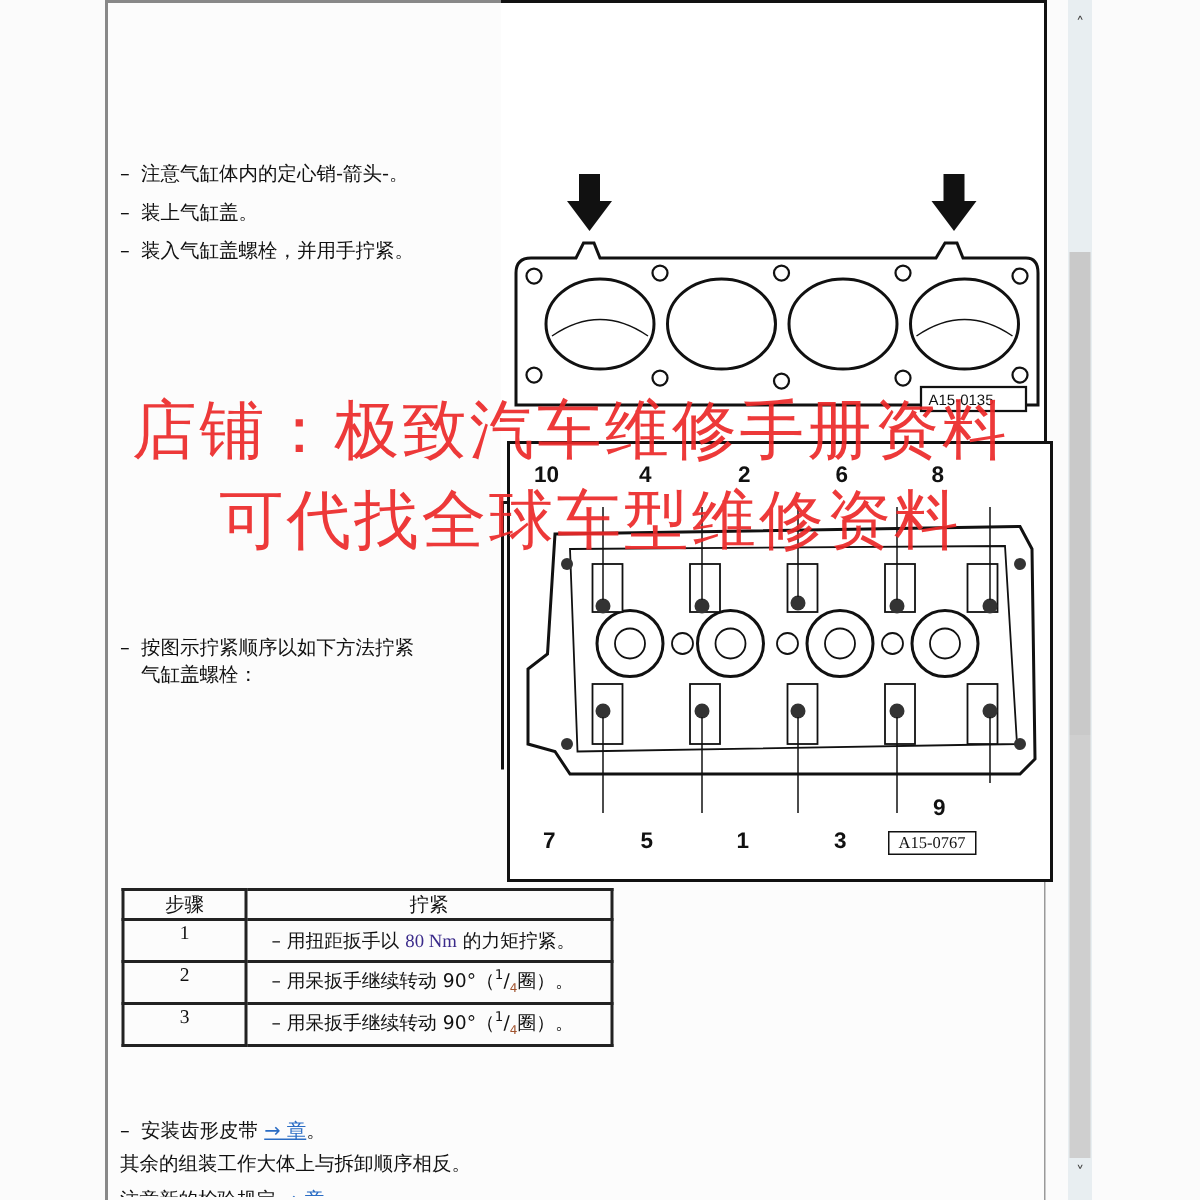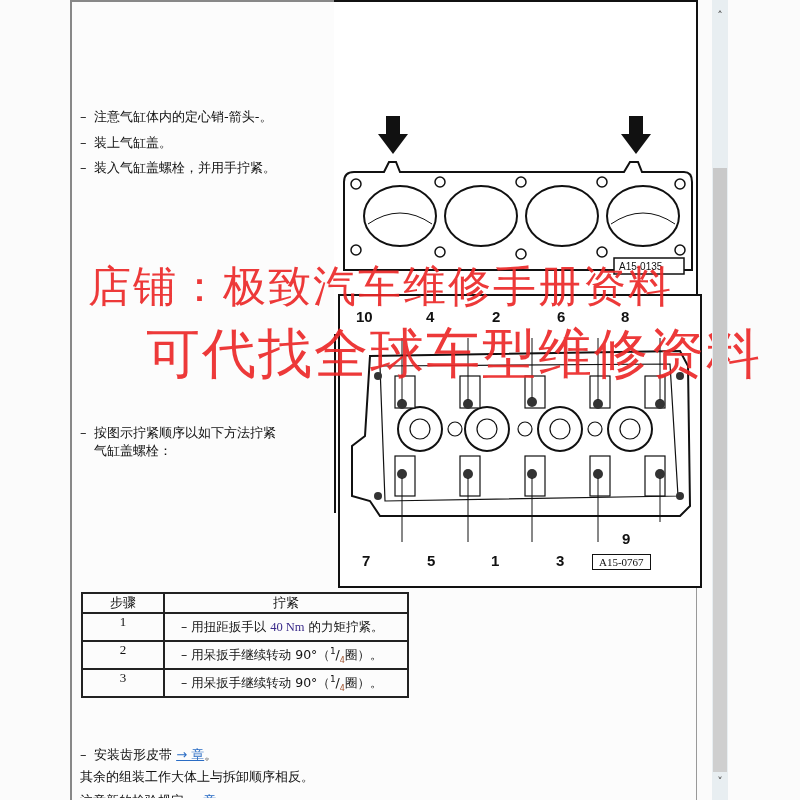--- a/index.html
+++ b/index.html
@@ -156,21 +156,21 @@
   </div>
 
   <table class="steps">
     <tbody>
         <tr>
       <th>步骤</th>
       <th>拧紧</th>
     </tr>
     <tr>
       <td class="step">1</td>
-      <td class="act"><span>–</span> <span>用扭距扳手以 </span><span class="nm">40 Nm</span><span> 的力矩拧紧。</span></td>
+      <td class="act"><span>–</span> <span>用扭距扳手以 </span><span class="nm">80 Nm</span><span> 的力矩拧紧。</span></td>
     </tr>
     <tr>
       <td class="step">2</td>
       <td class="act"><span>–</span> <span>用呆扳手继续转动 90°（</span><span class="frac"><sup>1</sup>/<sub>4</sub></span><span>圈）。</span></td>
     </tr>
     <tr>
       <td class="step">3</td>
       <td class="act"><span>–</span> <span>用呆扳手继续转动 90°（</span><span class="frac"><sup>1</sup>/<sub>4</sub></span><span>圈）。</span></td>
     </tr>
   </tbody>
@@ -179,20 +179,20 @@
   <div class="bottom-text" style="top:764px">其余的组装工作大体上与拆卸顺序相反。</div>
   <div class="bottom-text" style="top:742px">
     <span class="dash" style="display:inline-block;width:14px">–</span><span>安装齿形皮带 </span><a class="link">→ 章</a><span>。</span>
   </div>
   <div class="bottom-text" style="top:788px;height:8px;overflow:hidden;">
     <span>注意新的检验规定</span> <a class="link">→ 章</a>
   </div>
 </div>
 
 <div class="watermark" style="left:52px;top:258px;font-size:43px;">店铺：极致汽车维修手册资料</div>
-<div class="watermark" style="left:110px;top:318px;font-size:54px;">可代找全球车型维修资料</div>
+<div class="watermark" style="left:110px;top:318px;font-size:43px;">可代找全球车型维修资料</div>
 
 <div class="scrollbar">
   <div class="scroll-arrow" style="top:8px">˄</div>
   <div class="scroll-thumb"></div>
   <div class="scroll-track-lower"></div>
   <div class="scroll-arrow" style="top:774px">˅</div>
 </div>
 
 </body></html>

